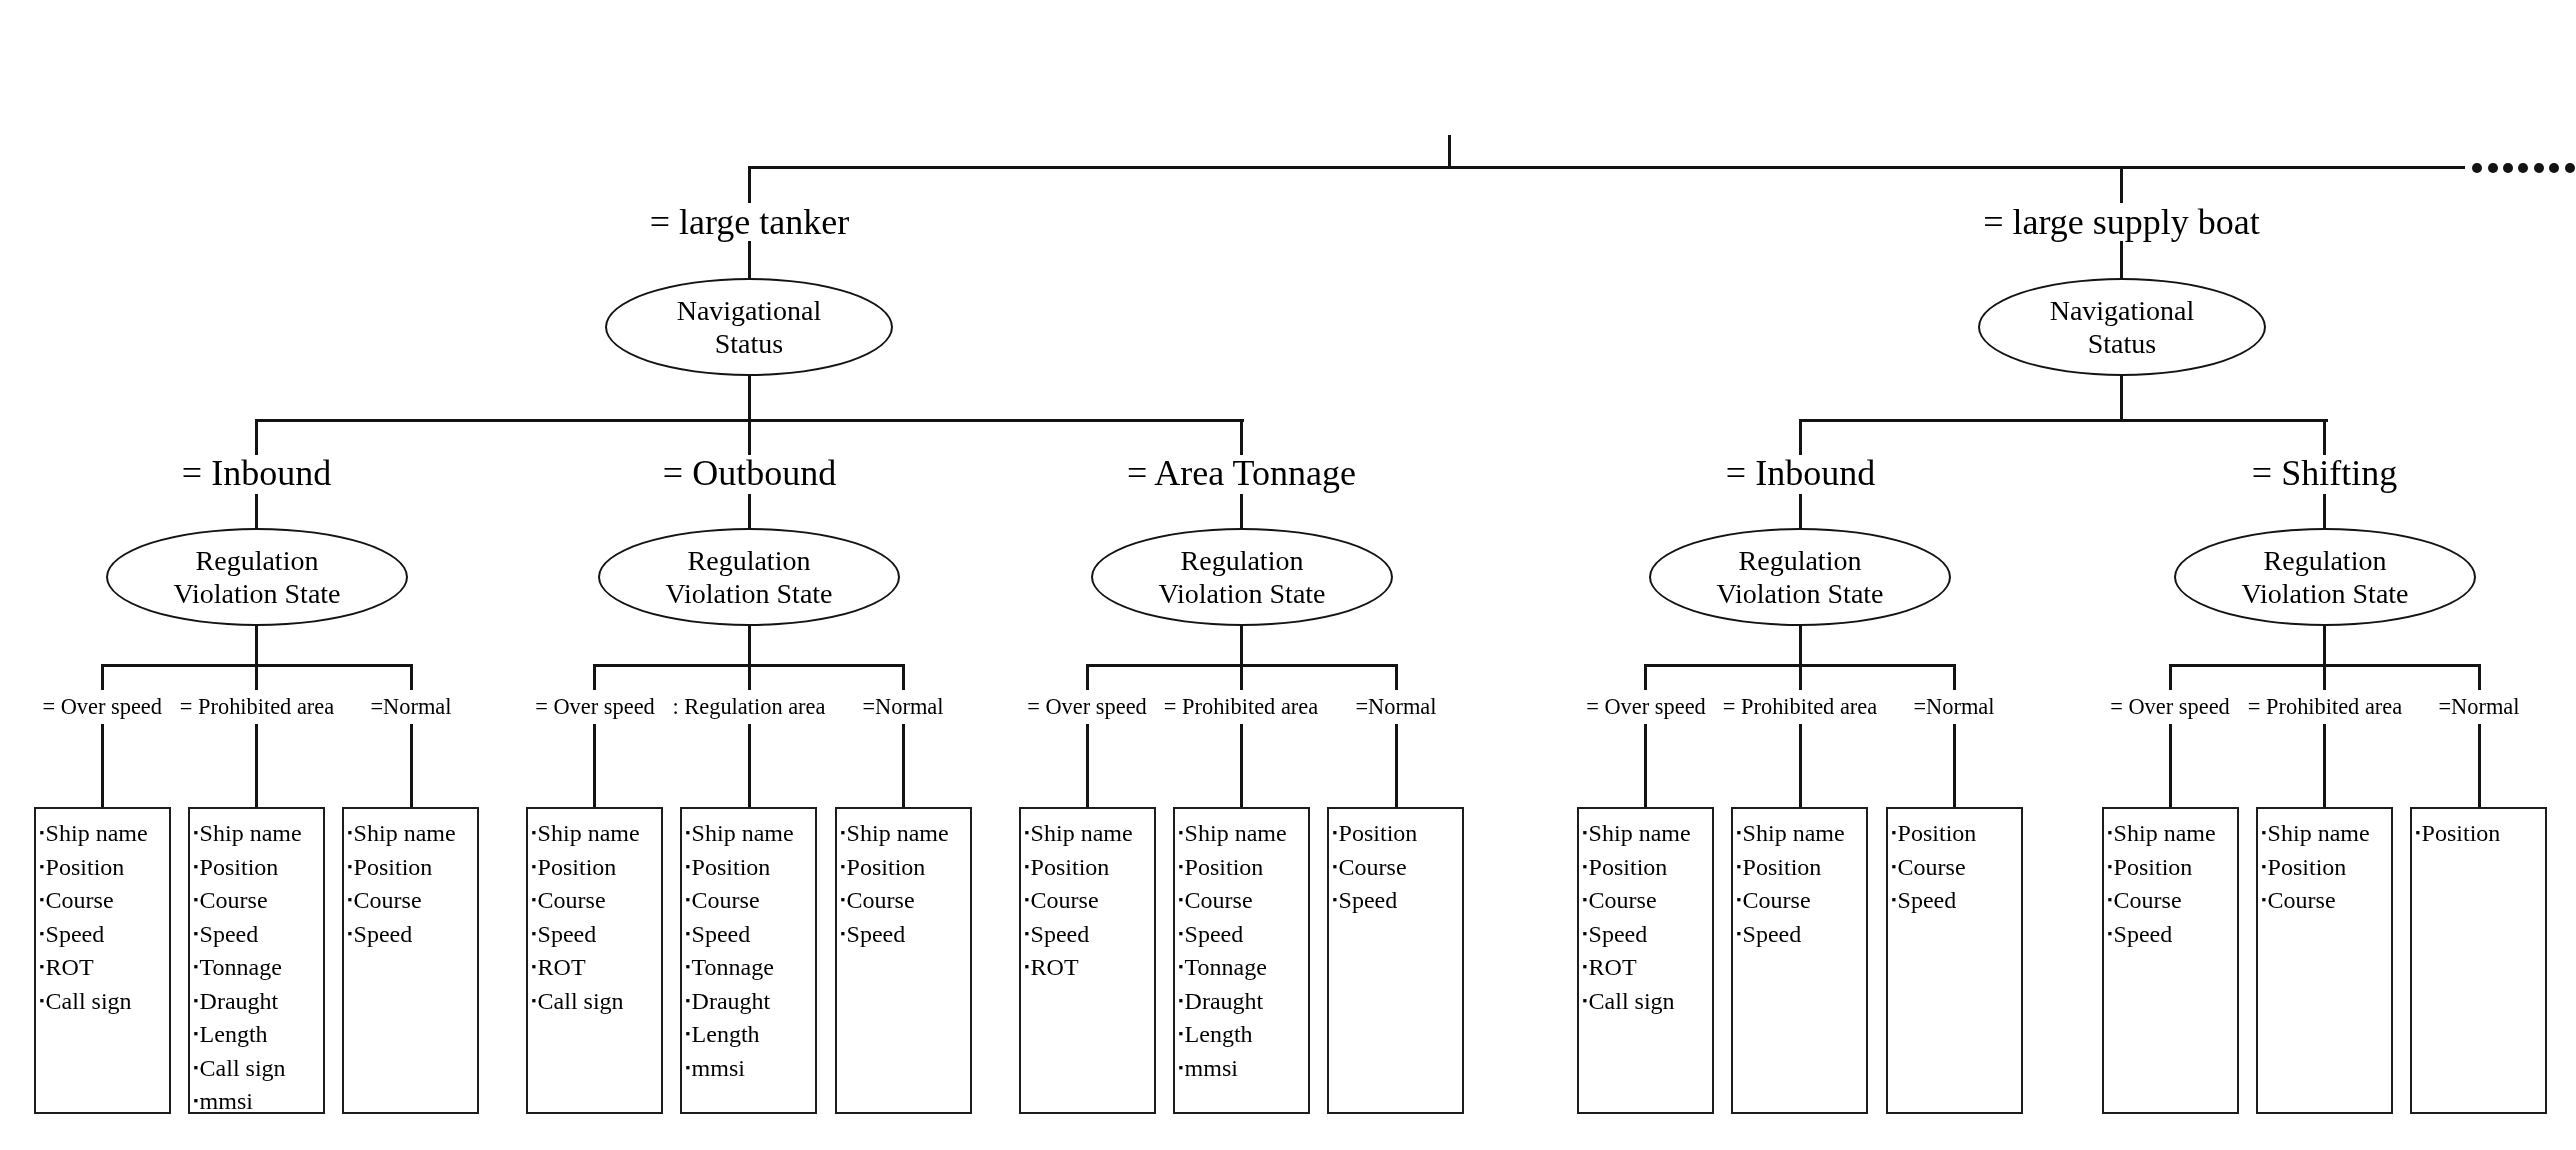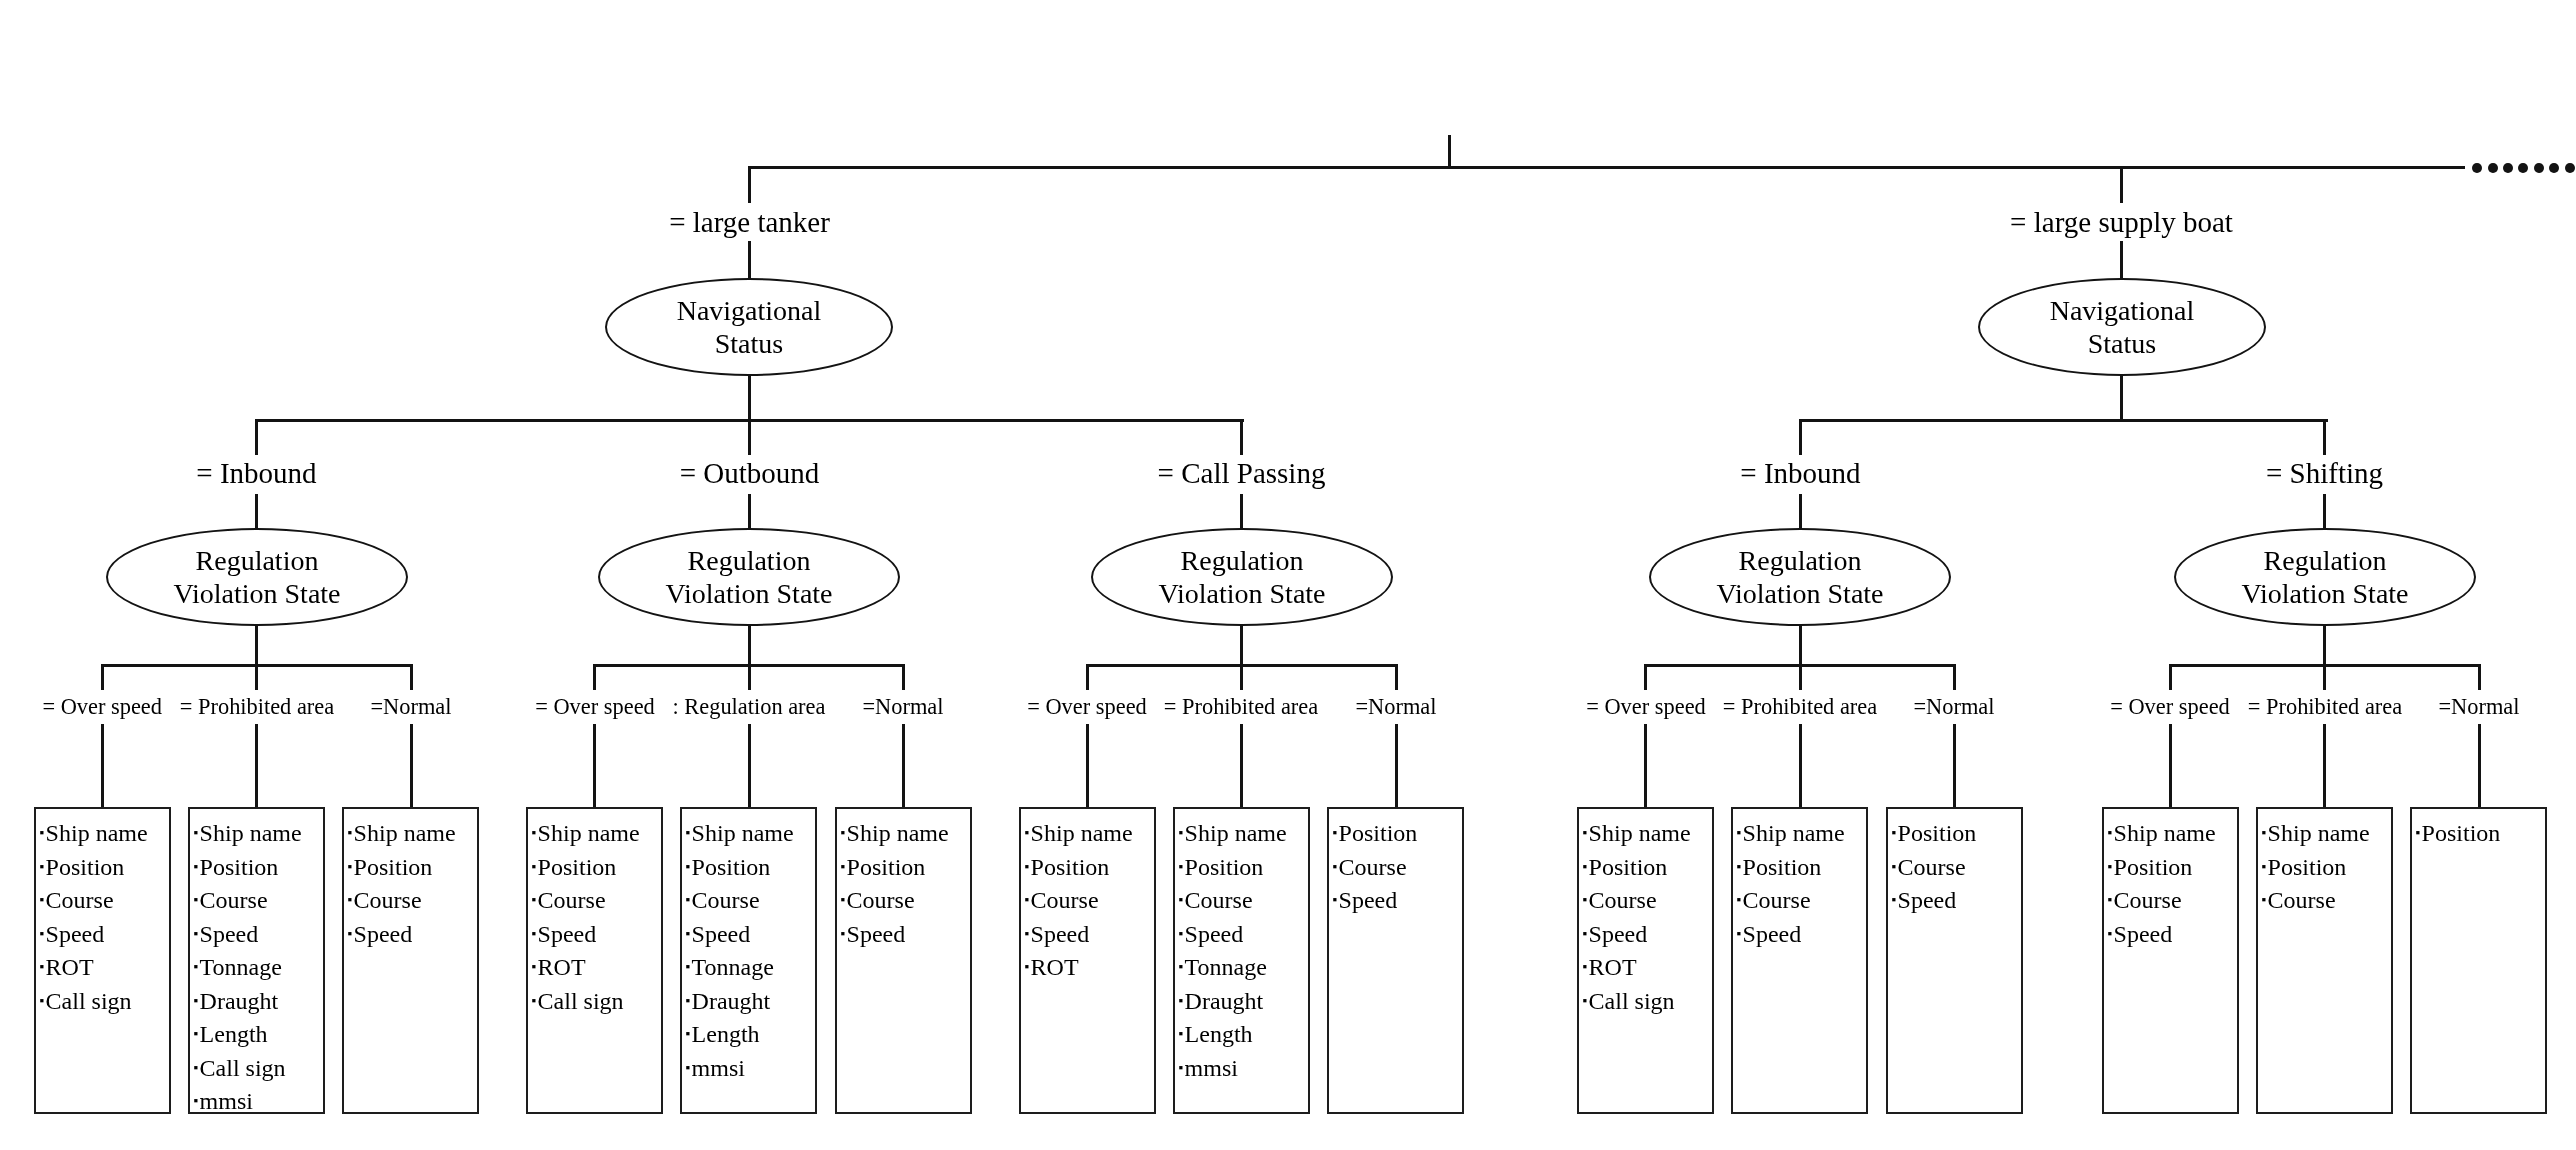--- a/index.html
+++ b/index.html
@@ -8,21 +8,21 @@
     font-family:"Liberation Serif","DejaVu Serif",serif;color:#000;
   }
   .v{position:absolute;width:2.8px;background:#131313;}
   .h{position:absolute;height:2.8px;background:#131313;}
   .dot{position:absolute;width:9.8px;height:9.8px;border-radius:50%;background:#131313;}
   .ellipse{
     position:absolute;border:2.1px solid #131313;border-radius:50%;background:#fff;
     display:flex;flex-direction:column;align-items:center;justify-content:center;
     text-align:center;font-size:28px;line-height:1.18;box-sizing:border-box;
   }
-  .lbl{position:absolute;text-align:center;font-size:29px;line-height:34px;white-space:nowrap;}
+  .lbl{position:absolute;text-align:center;font-size:36px;line-height:34px;white-space:nowrap;}
   .vlbl{position:absolute;text-align:center;font-size:22.4px;line-height:28px;white-space:nowrap;}
   .box{
     position:absolute;top:807px;width:137px;height:307px;border:2.1px solid #1d1d1d;background:#fff;
     box-sizing:border-box;padding:7px 1.4px 0 3.5px;overflow:hidden;
   }
   .item{font-size:24px;line-height:33px;white-space:nowrap;}
   .bullet{font-size:13.3px;vertical-align:3.5px;margin-right:1.4px;}
 </style>
 </head>
 <body>
@@ -77,21 +77,21 @@
   <div class="lbl" style="left:574px;top:456px;width:351px;">= Outbound</div>
   <div class="v" style="left:748px;top:494px;height:35px;"></div>
   <div class="ellipse" style="left:598px;top:528px;width:302px;height:98px;">
     <div>Regulation</div>
     <div>Violation State</div>
   </div>
   <div class="v" style="left:748px;top:624px;height:41px;"></div>
   <div class="h" style="left:593px;top:664px;width:311px;"></div>
 
   <div class="v" style="left:1240px;top:419px;height:36px;"></div>
-  <div class="lbl" style="left:1066px;top:456px;width:351px;">= Call Passing</div>
+  <div class="lbl" style="left:1066px;top:456px;width:351px;">= Area Tonnage</div>
   <div class="v" style="left:1240px;top:494px;height:35px;"></div>
   <div class="ellipse" style="left:1091px;top:528px;width:302px;height:98px;">
     <div>Regulation</div>
     <div>Violation State</div>
   </div>
   <div class="v" style="left:1240px;top:624px;height:41px;"></div>
   <div class="h" style="left:1086px;top:664px;width:311px;"></div>
 
   <div class="v" style="left:1799px;top:419px;height:36px;"></div>
   <div class="lbl" style="left:1625px;top:456px;width:351px;">= Inbound</div>

